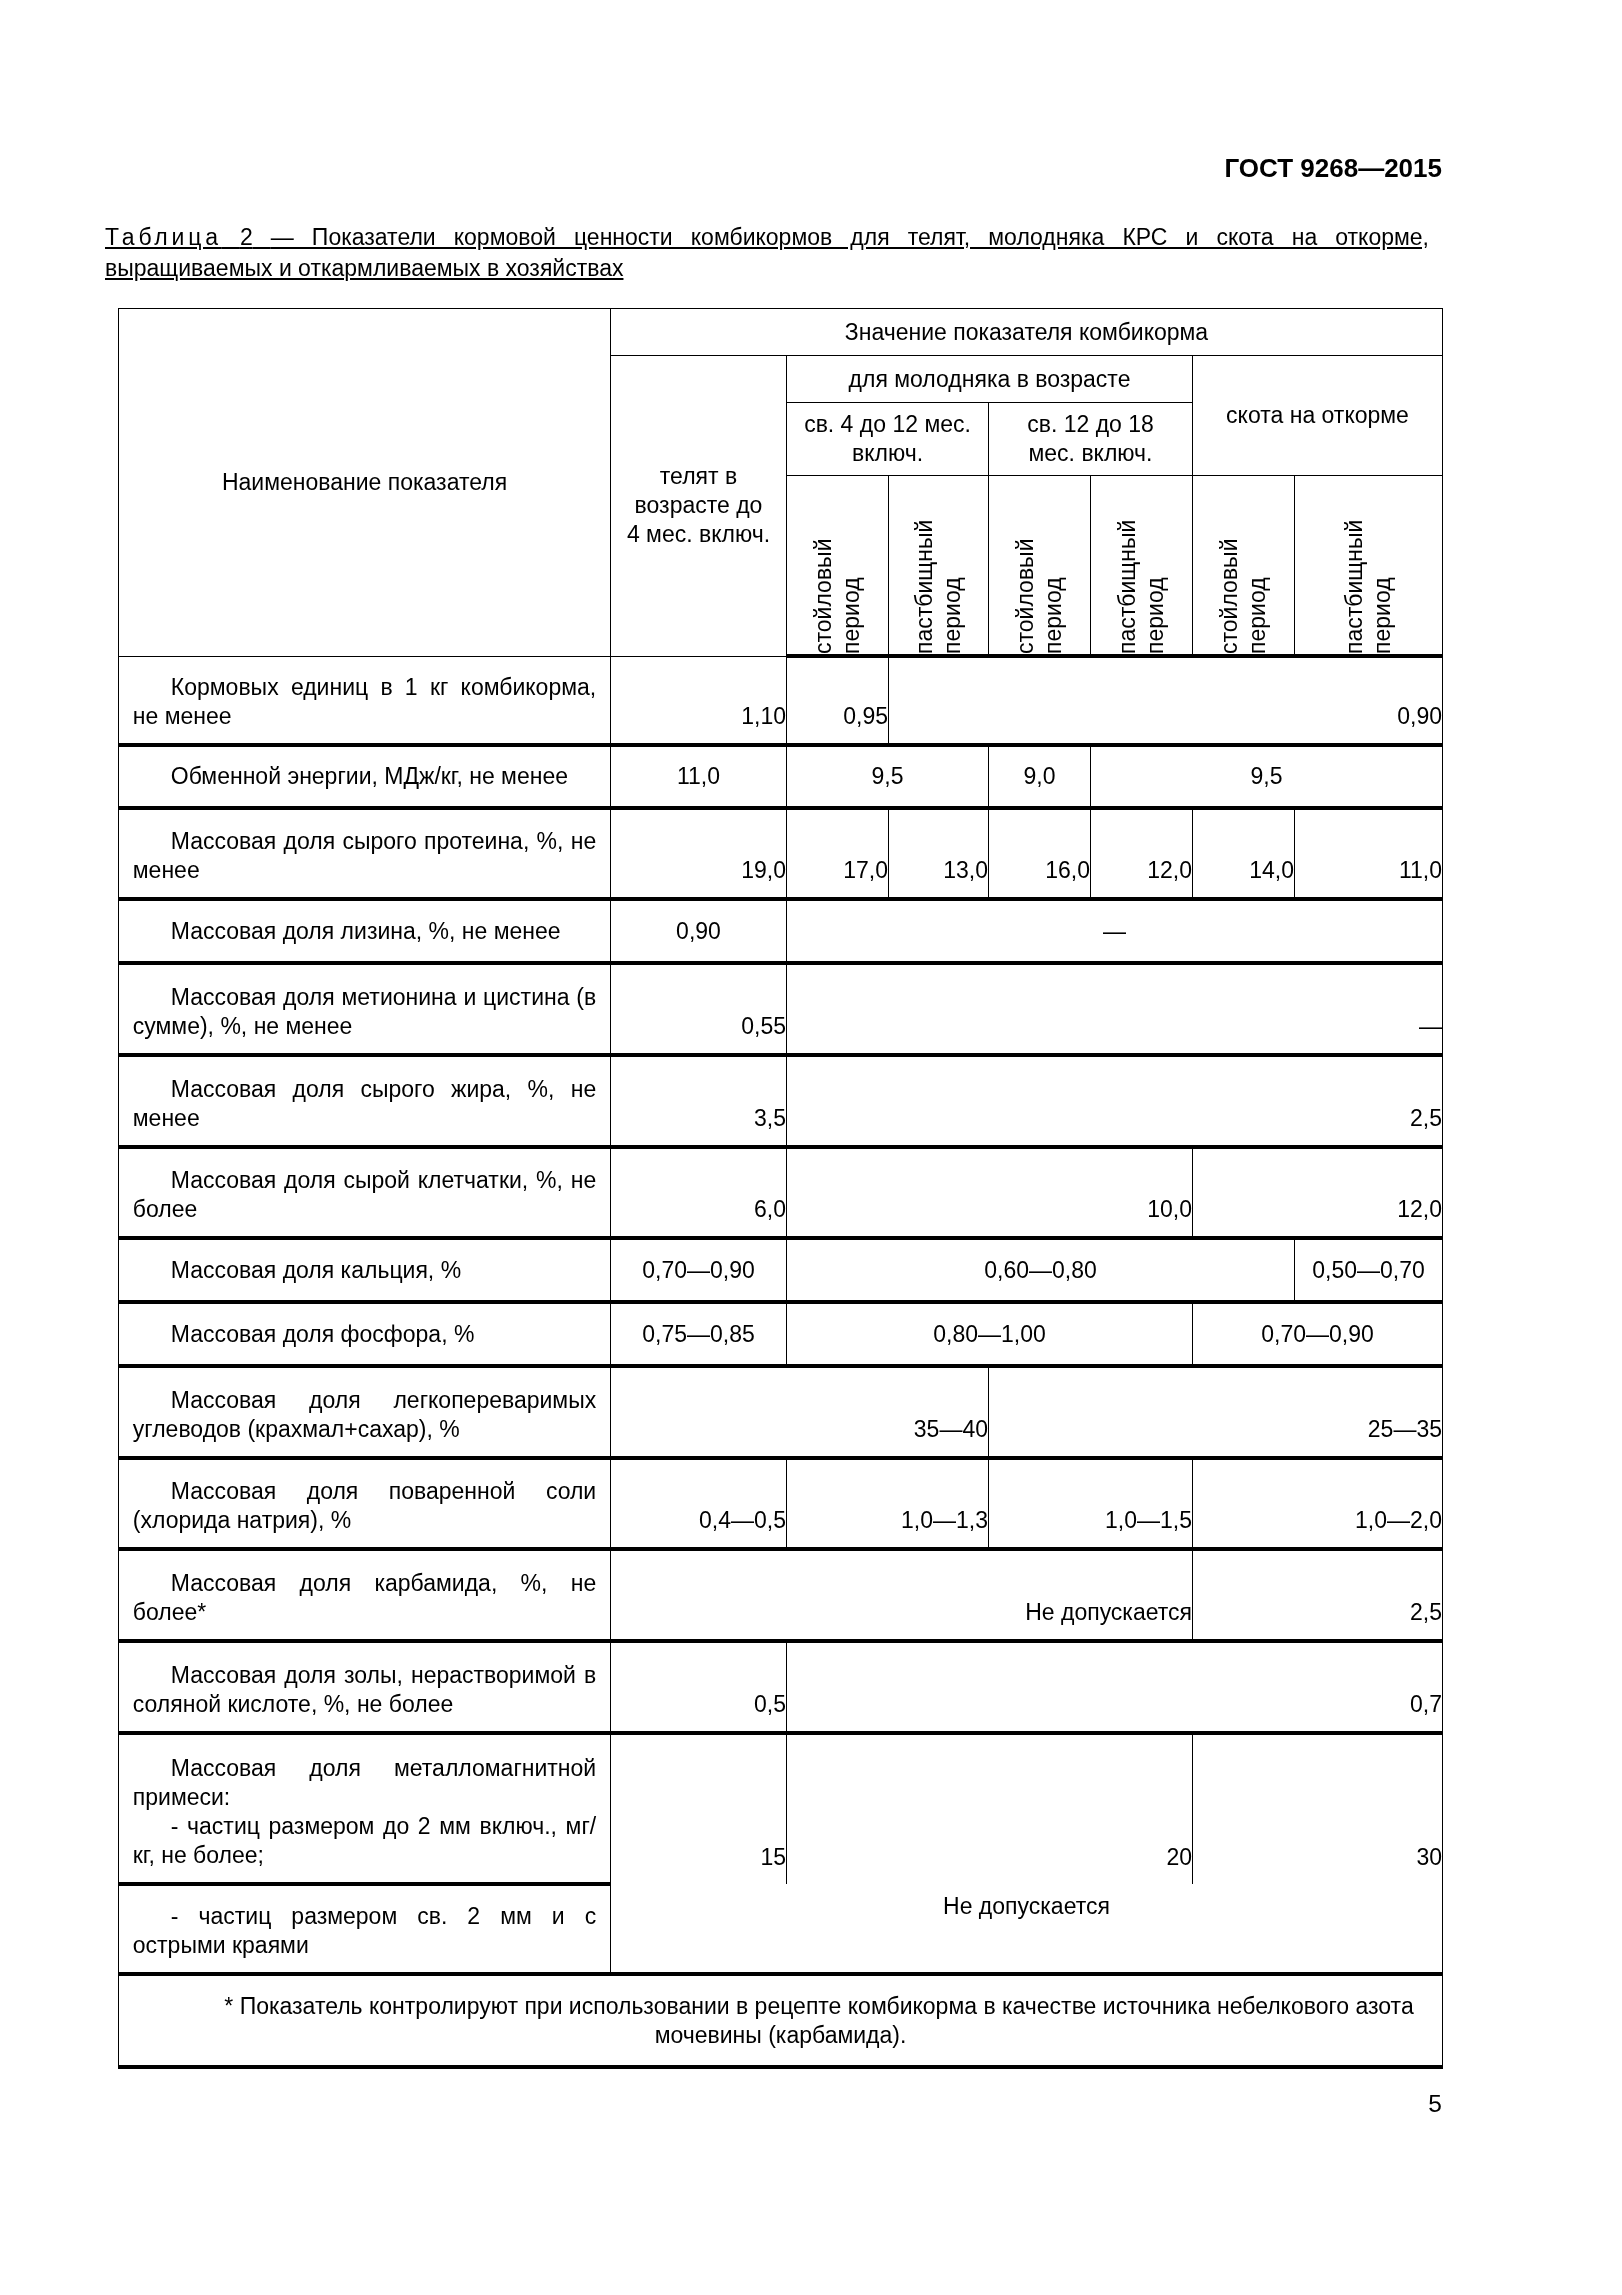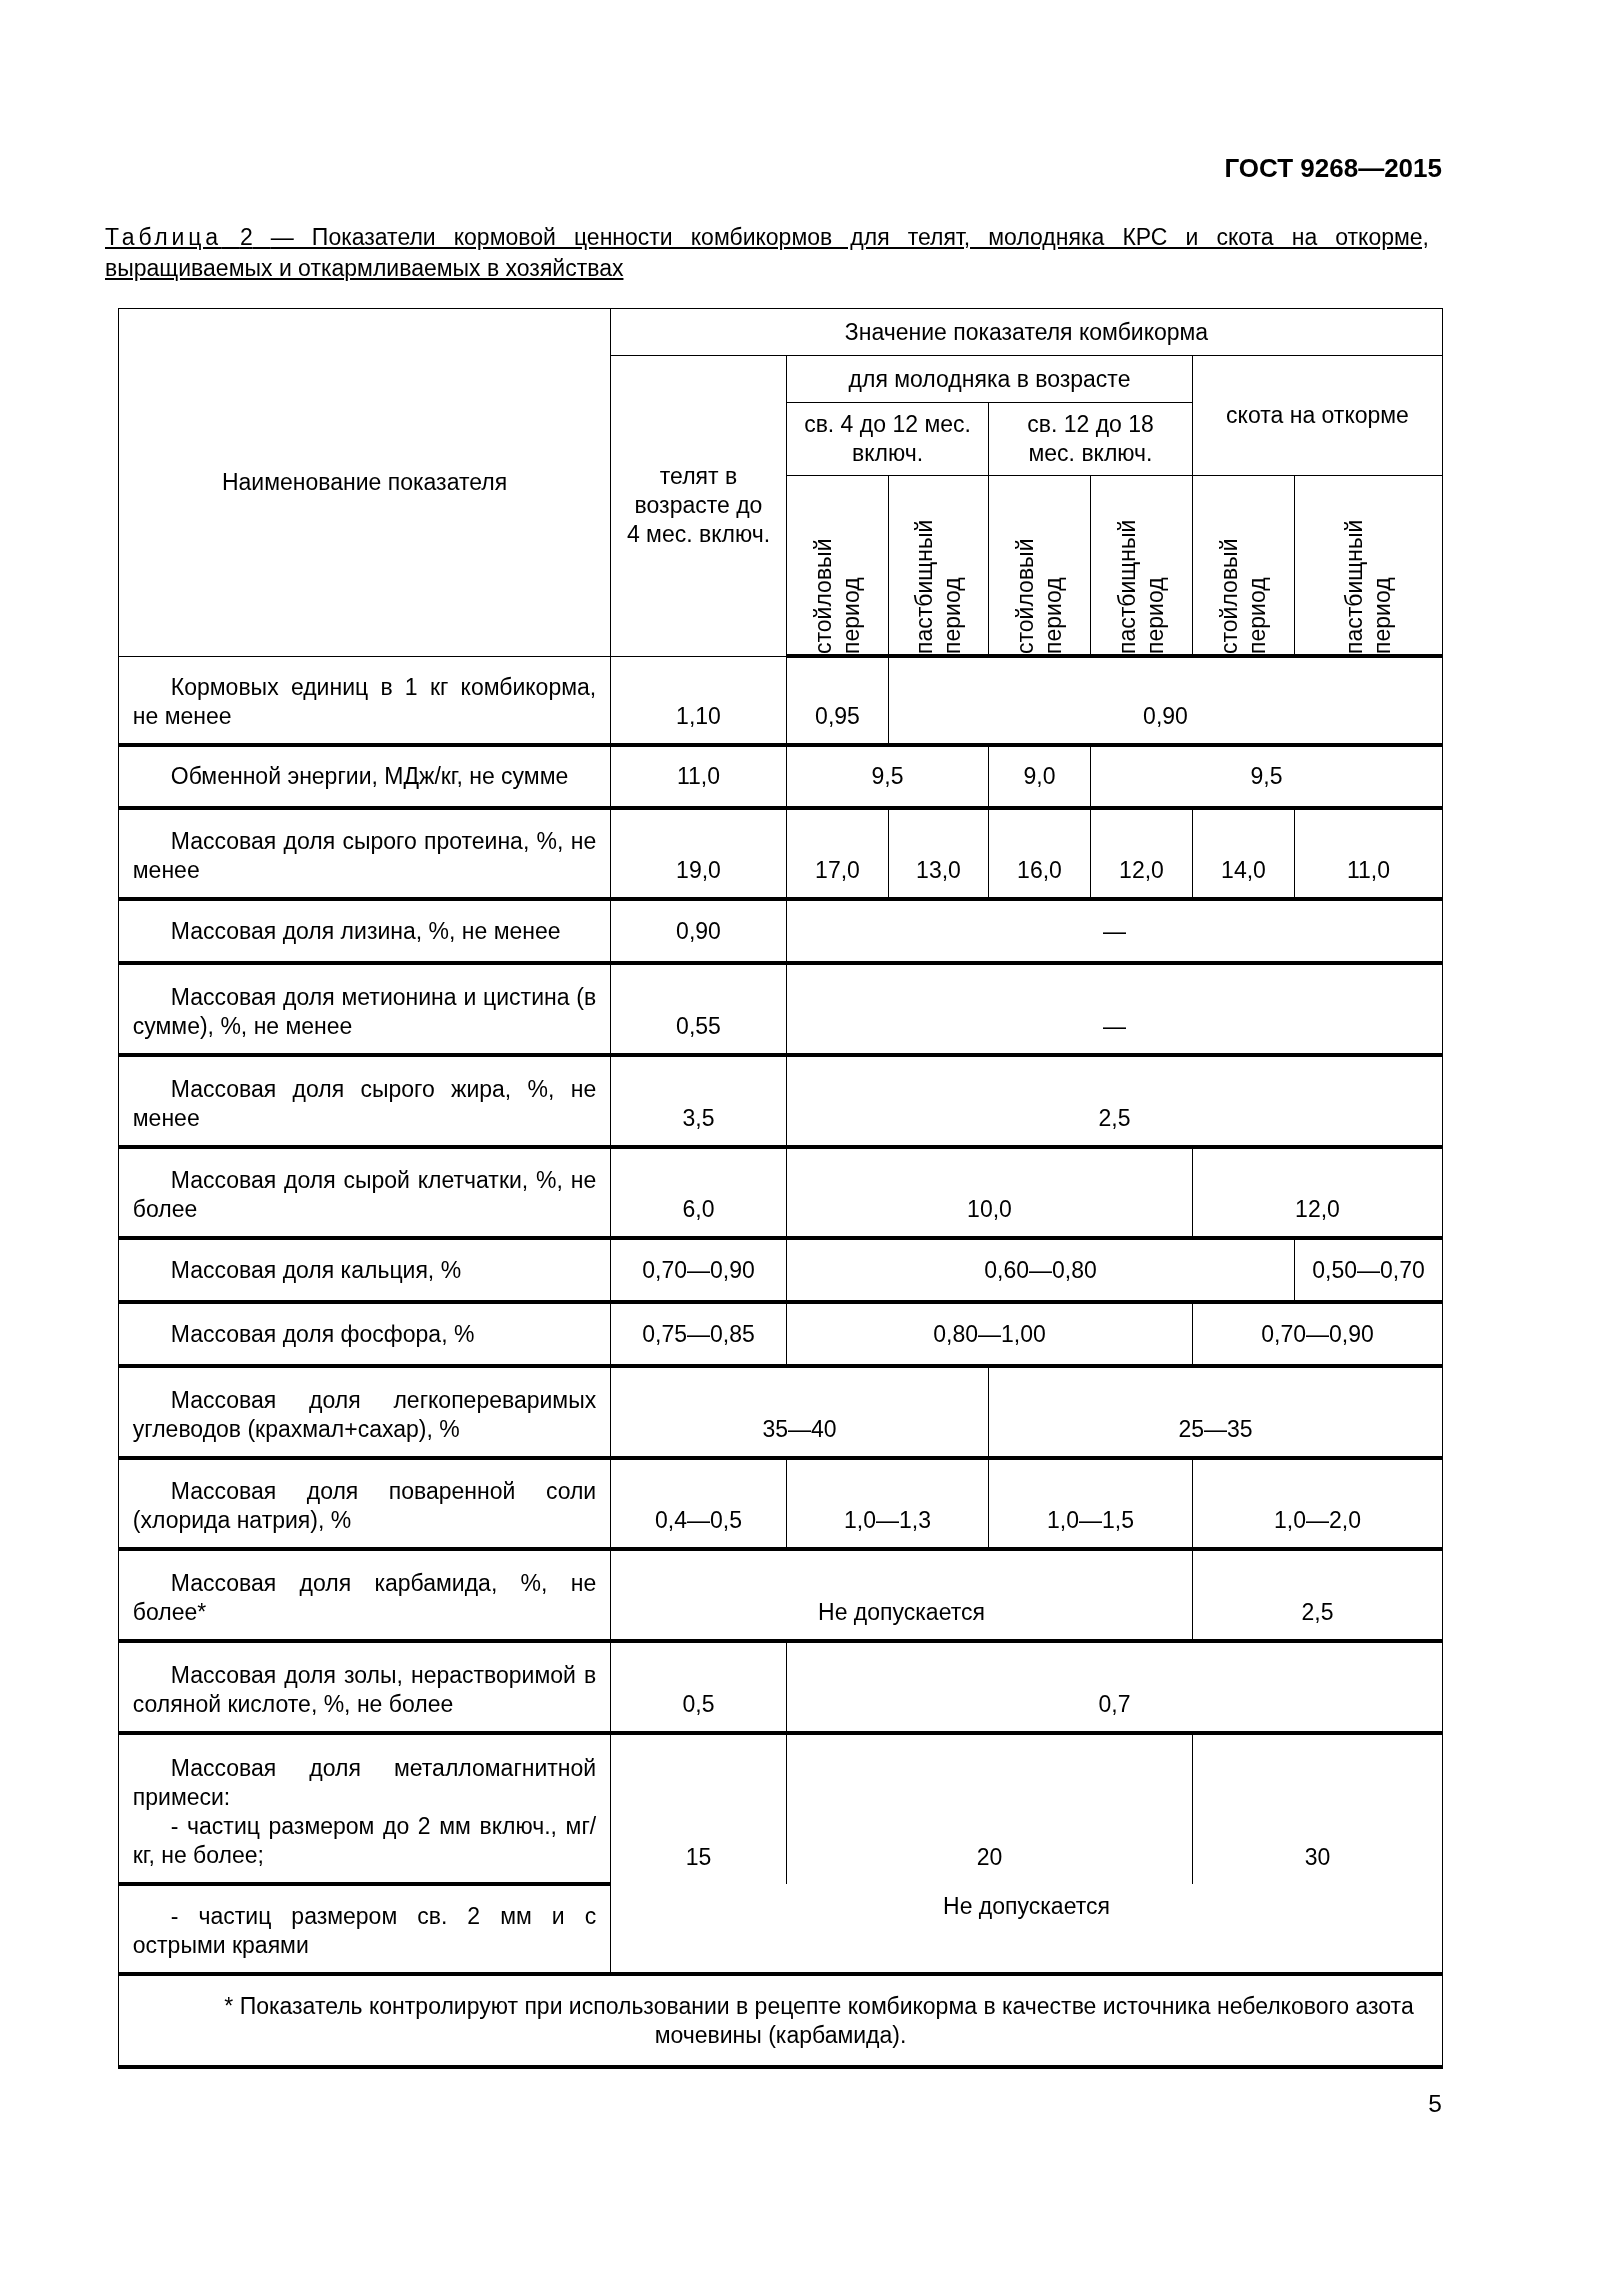--- a/index.html
+++ b/index.html
@@ -5,21 +5,21 @@
   html, body { margin:0; padding:0; background:#ffffff; }
   body { width:1623px; height:2295px; position:relative; font-family:"Liberation Sans", sans-serif; color:#000; overflow:hidden; }
   .doc-code { position:absolute; top:153px; right:181px; font-weight:bold; font-size:26px; }
   .caption { position:absolute; top:222px; left:105px; width:1324px; font-size:23px; line-height:31px; text-align:justify;text-decoration:underline; }
   .caption .spaced { letter-spacing:3.8px; }
   table.t { position:absolute; top:308px; left:118px; width:1324px; border-collapse:collapse; table-layout:fixed; font-size:23px; }
   table.t td { border:1.5px solid #000; padding:0; text-align:center; vertical-align:middle; line-height:29px; }
   table.t tr.thickb td { border-bottom:4.6px solid #000; }
   table.t td.name { text-align:justify; text-align-last:left; vertical-align:bottom; padding:0 13.8px 12.2px 13.8px; }
   table.t td.name .ind { display:inline-block; width:38px; }
-  table.t td.bot { vertical-align:bottom; padding-bottom:12.2px; }
+  table.t td.bot { vertical-align:bottom; padding-bottom:12.2px;text-align:right; }
   .vert { writing-mode:vertical-rl; transform:rotate(180deg); display:inline-block; text-align:left; line-height:27.5px; font-size:23px; }
   .vert-wrap { height:178px; display:flex; align-items:center; justify-content:center; }
   td.foot { text-align:center; padding:12.2px 13.8px !important; line-height:31px; }
   .page-num { position:absolute; top:2090px; right:181px; font-size:24.5px; }
 </style>
 </head>
 <body>
 
 <div class="doc-code">ГОСТ 9268—2015</div>
 
@@ -89,21 +89,21 @@
   </tr>
 
   <tr class="thickb" style="height:89px">
     <td class="name"><span class="ind"></span><span>Кормовых единиц в 1 кг комбикорма, не менее</span></td>
     <td class="bot">1,10</td>
     <td class="bot">0,95</td>
     <td class="bot" colspan="5">0,90</td>
   </tr>
 
   <tr class="thickb" style="height:63px">
-    <td class="name" style="vertical-align:middle;padding-bottom:0"><span class="ind"></span><span>Обменной энергии, МДж/кг, не сумме</span></td>
+    <td class="name" style="vertical-align:middle;padding-bottom:0"><span class="ind"></span><span>Обменной энергии, МДж/кг, не менее</span></td>
     <td>11,0</td>
     <td colspan="2">9,5</td>
     <td>9,0</td>
     <td colspan="3">9,5</td>
   </tr>
 
   <tr class="thickb" style="height:91px">
     <td class="name"><span class="ind"></span><span>Массовая доля сырого протеина, %, не менее</span></td>
     <td class="bot">19,0</td>
     <td class="bot">17,0</td>

